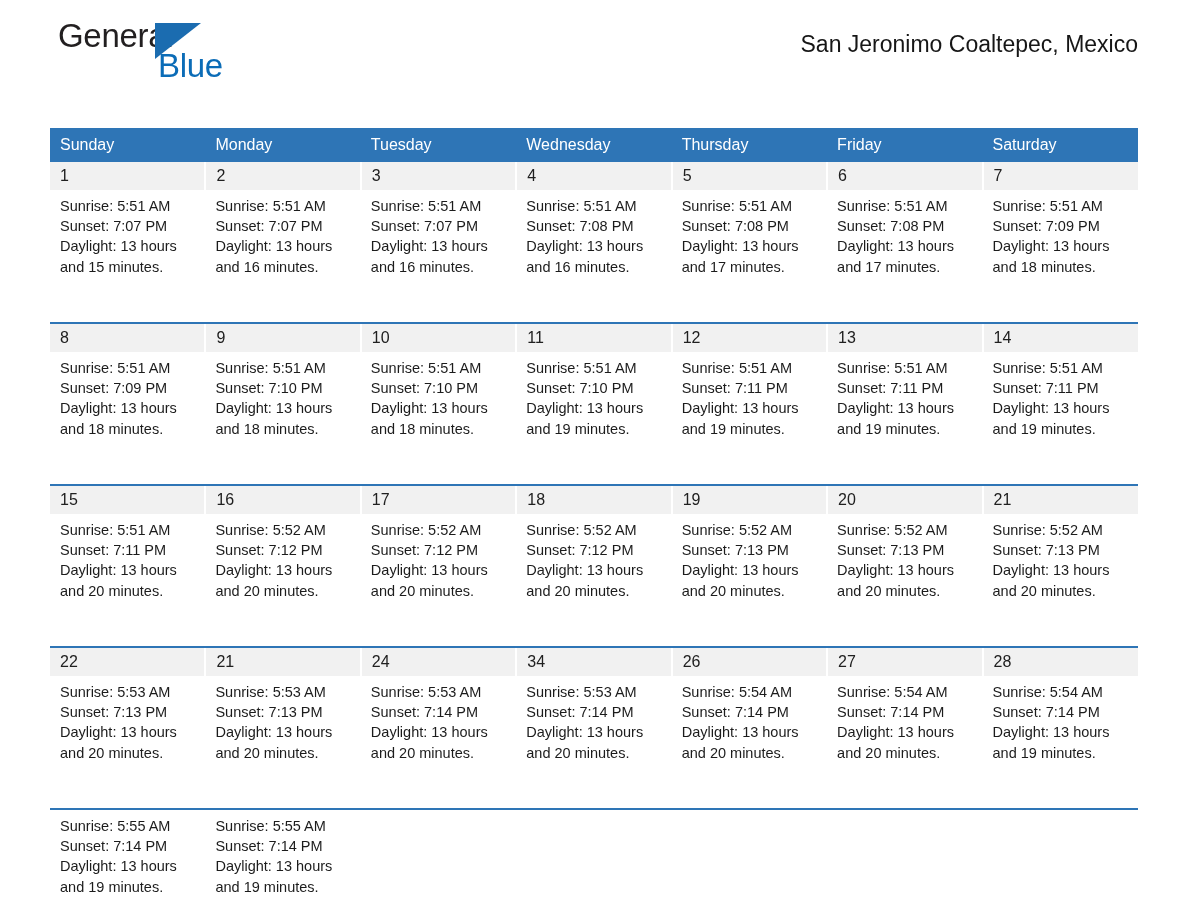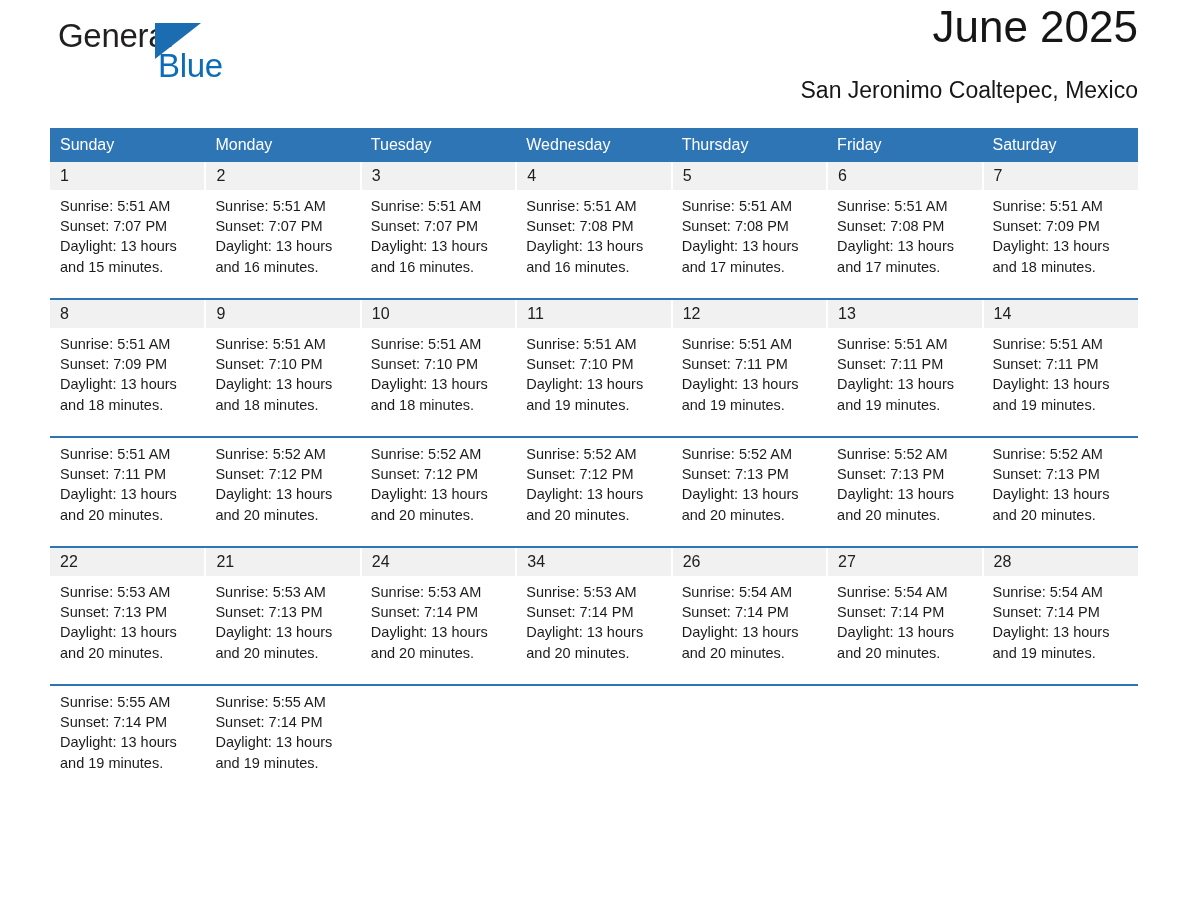--- a/index.html
+++ b/index.html
@@ -123,42 +123,41 @@
   .daynum-row td:last-child { border-right: none; }
   .daynum-row td.empty { background: #f1f1f1; }
 
   .info-row td {
     background: #ffffff;
     font-size: 14.5px;
     line-height: 20.2px;
     color: #1c1c1c;
     padding: 6px 10px 14px 10px;
     vertical-align: top;
-    height: 108px;
+    height: 132px;
     border: none;
   }
   .info-row td.empty { background: #ffffff; }
 
   .info-line { display: block; white-space: nowrap; }
 </style>
 </head>
 <body>
 
 <div class="page">
 
   <div class="top-bar">
 
     <div class="brand">
       <span class="brand-general">General</span>
       <span class="brand-tri"></span>
       <span class="brand-blue">Blue</span>
     </div>
 
     <div class="title-block">
-      <h1 class="cal-title">June 2025</h1>
       <div class="cal-sub">San Jeronimo Coaltepec, Mexico</div>
     </div>
 
   </div>
 
   <table class="cal">
     <thead>
       <tr>
         <th>Sunday</th>
         <th>Monday</th>
@@ -278,20 +277,29 @@
           <span class="info-line">Sunrise: 5:51 AM</span>
           <span class="info-line">Sunset: 7:11 PM</span>
           <span class="info-line">Daylight: 13 hours</span>
           <span class="info-line">and 19 minutes.</span>
         </td>
       </tr>
       <tr class="week-sep">
           <td colspan="7"></td>
         </tr>
 
+      <tr class="daynum-row">
+        <td>15</td>
+        <td>16</td>
+        <td>17</td>
+        <td>18</td>
+        <td>19</td>
+        <td>20</td>
+        <td>21</td>
+      </tr>
       <tr class="info-row">
         <td>
           <span class="info-line">Sunrise: 5:51 AM</span>
           <span class="info-line">Sunset: 7:11 PM</span>
           <span class="info-line">Daylight: 13 hours</span>
           <span class="info-line">and 20 minutes.</span>
         </td>
         <td>
           <span class="info-line">Sunrise: 5:52 AM</span>
           <span class="info-line">Sunset: 7:12 PM</span>

